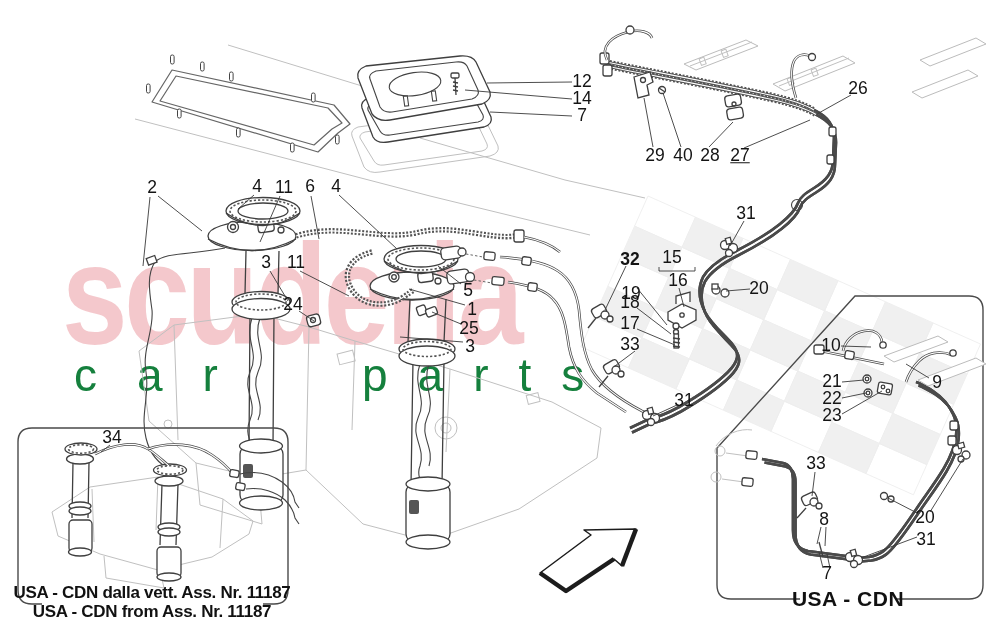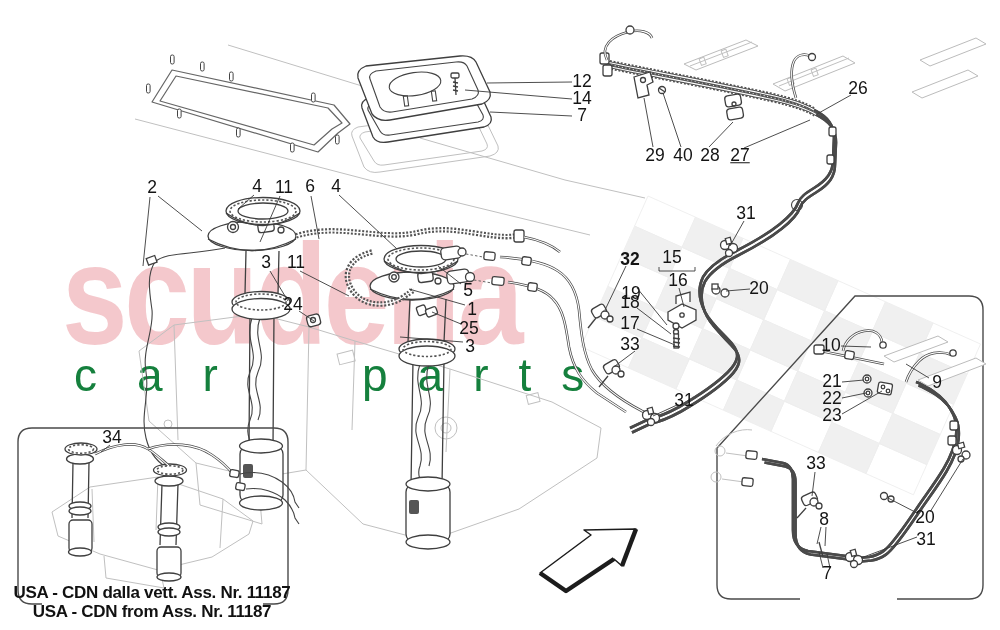--- a/index.html
+++ b/index.html
@@ -473,13 +473,14 @@
       <span class="callout" style="left: 816px; top: 464px;">33</span>
       <span class="callout" style="left: 824px; top: 520px;">8</span>
       <span class="callout" style="left: 925px; top: 518px;">20</span>
       <span class="callout" style="left: 926px; top: 540px;">31</span>
       <span class="callout" style="left: 827px; top: 574px;">7</span>
       <span class="callout" style="left: 112px; top: 438px;">34</span>
     </div>
 
   <div class="note" id="note1">USA - CDN dalla vett. Ass. Nr. 11187</div>
   <div class="note" id="note2">USA - CDN from Ass. Nr. 11187</div>
+  <div class="note" id="usacdn">USA - CDN</div>
 </div>
 
 </body></html>

